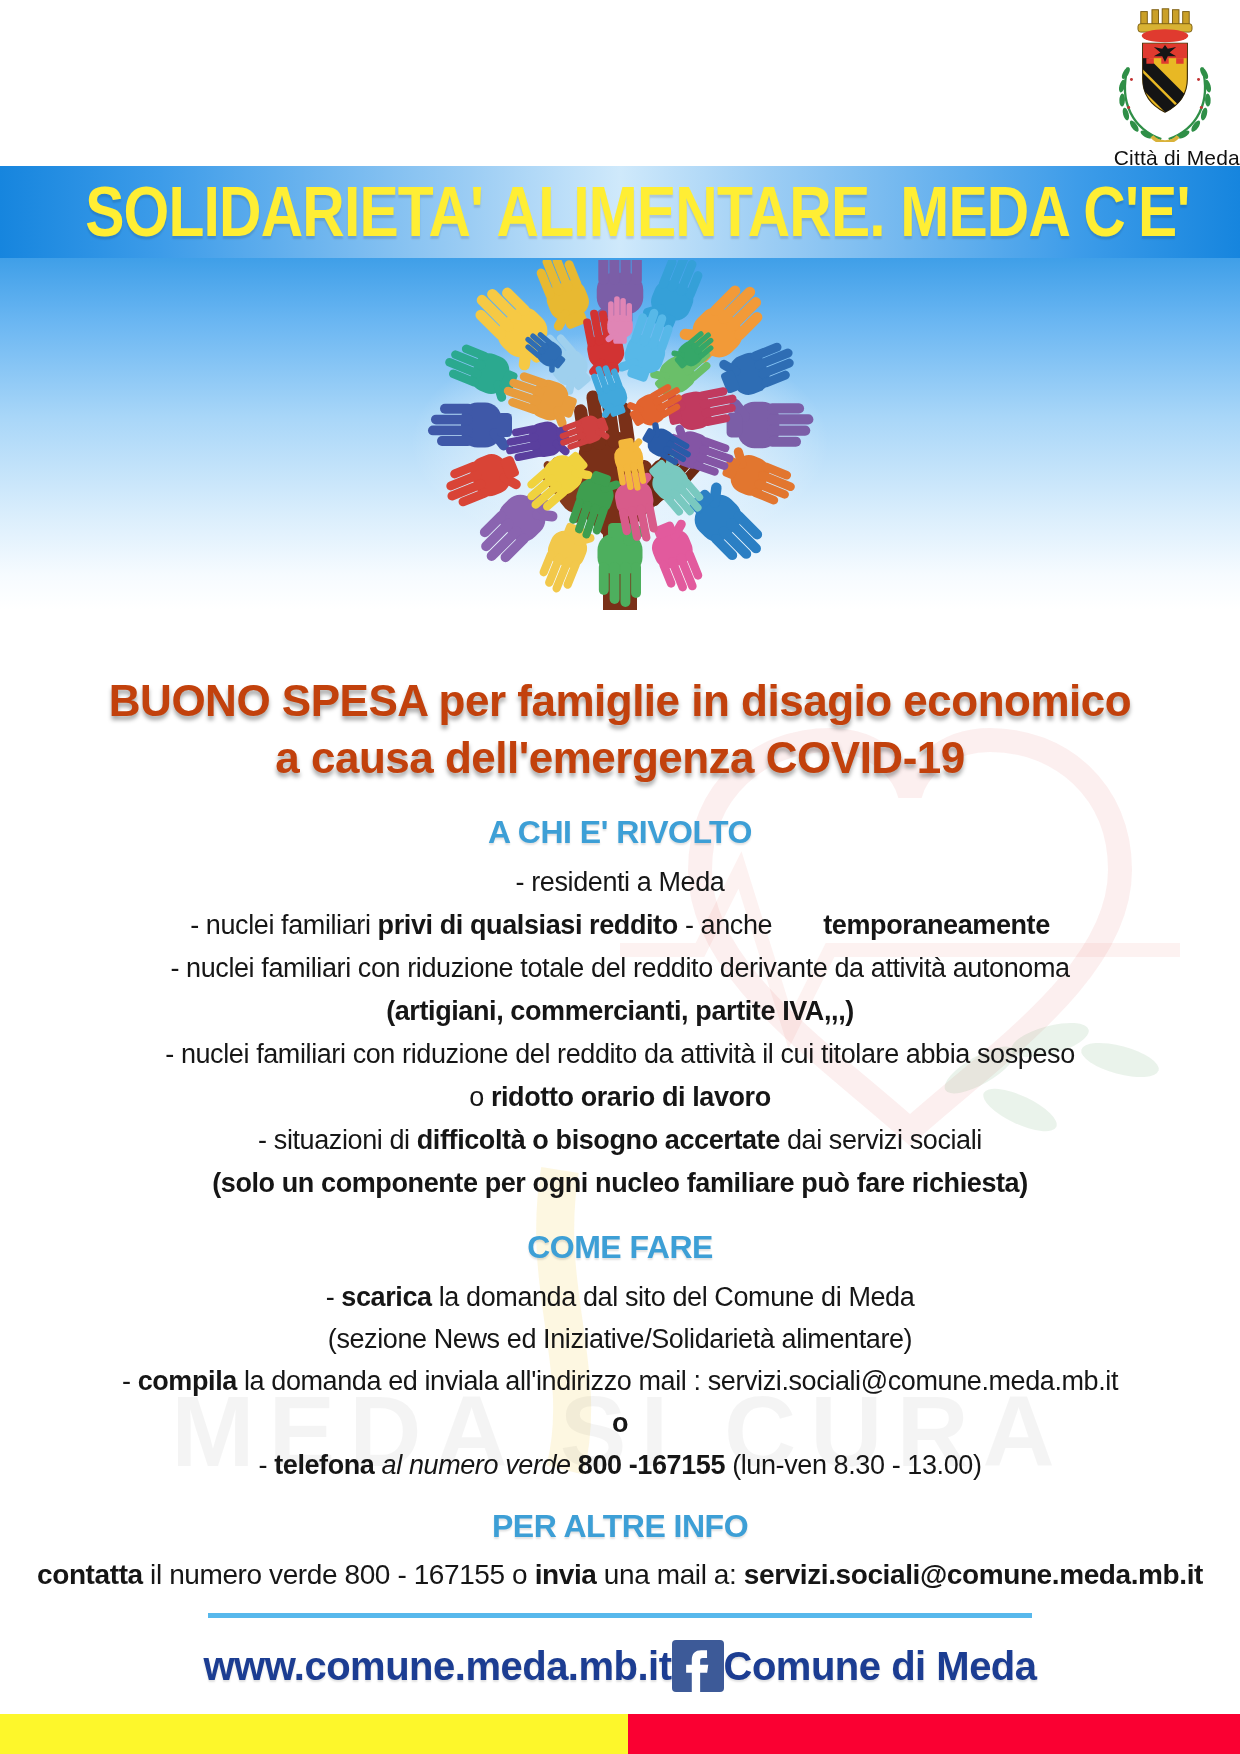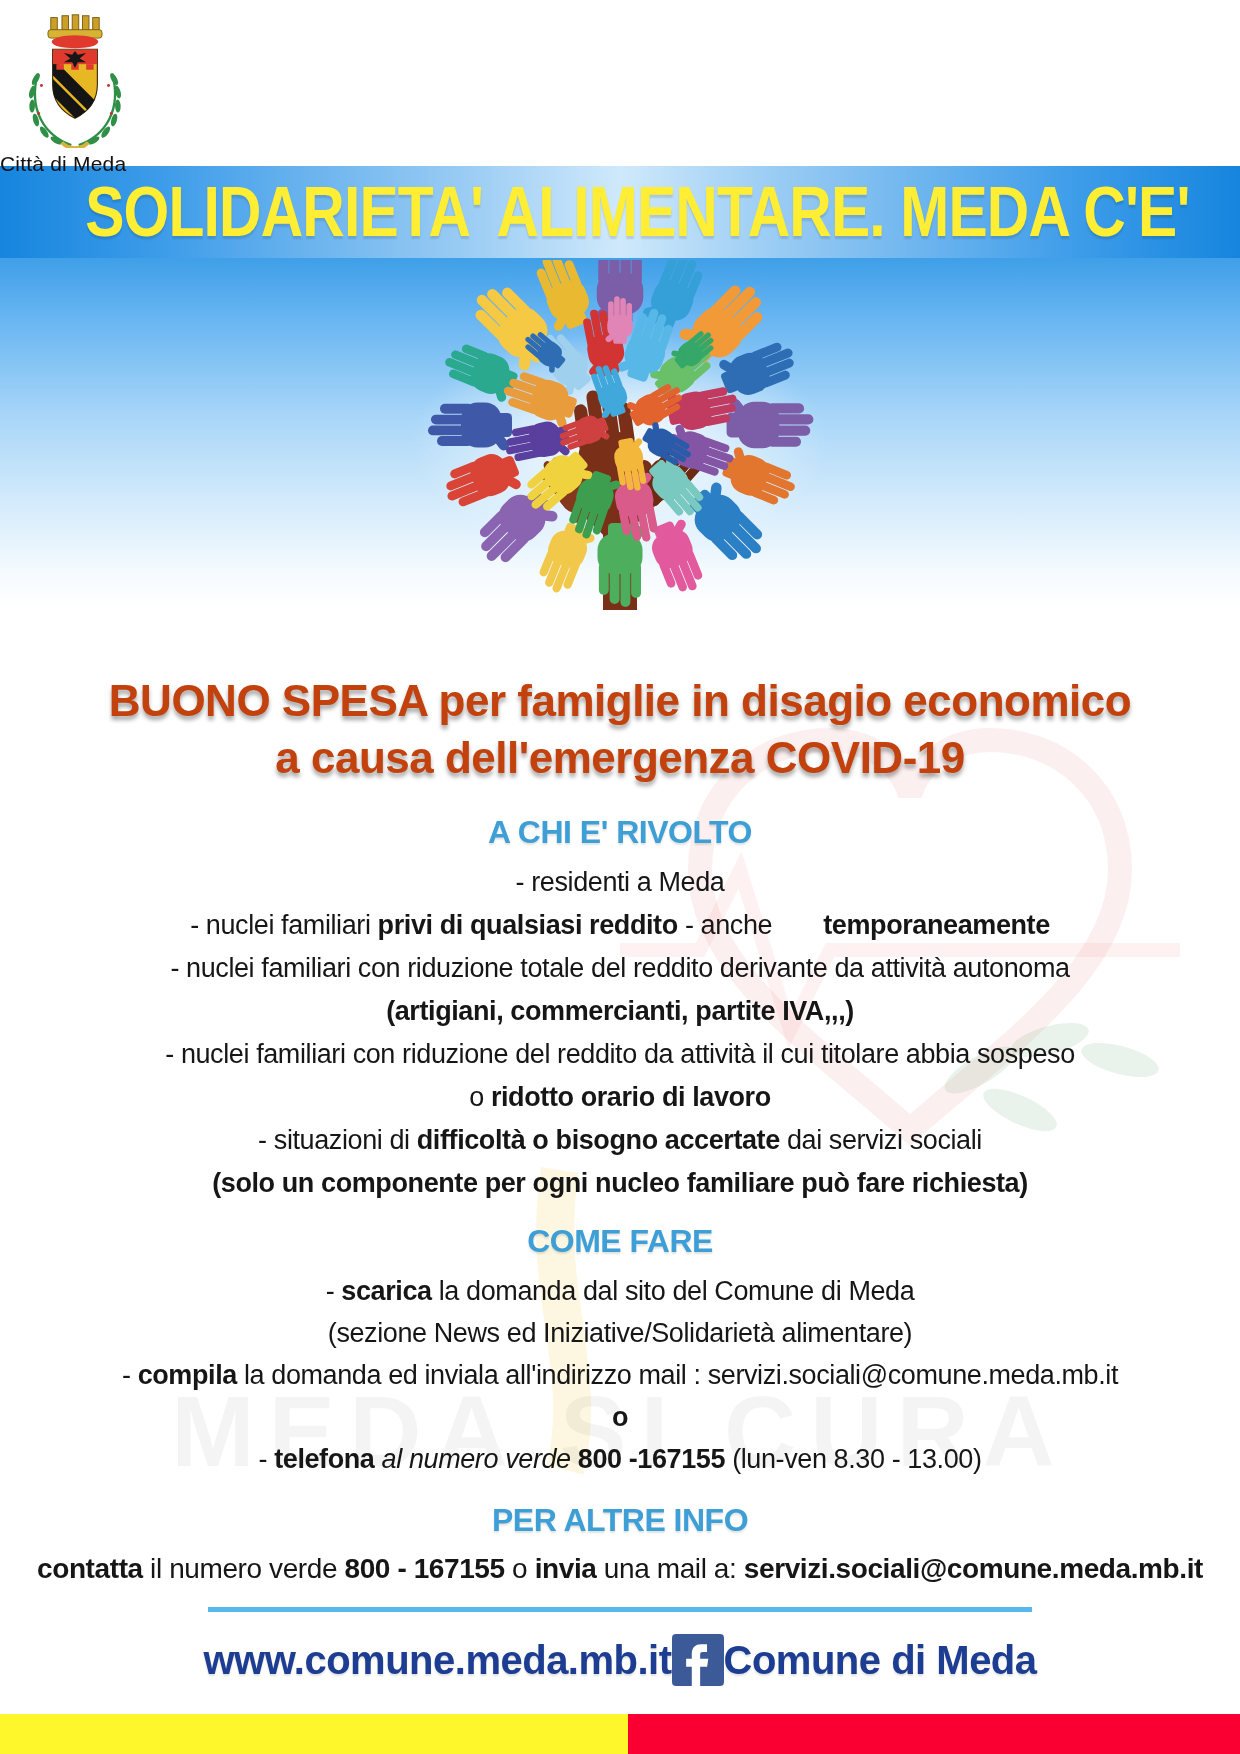--- a/index.html
+++ b/index.html
@@ -1,20 +1,20 @@
 <!DOCTYPE html>
 <html style="--banner_text_yellow: #ffee34; --heading_blue: #3d9fd6; --footer_navy: #1c3d92; --facebook_blue: #3d5a98; --divider_blue: #57b8ec; --strip_yellow: #fdf72b; --strip_red: #fa0032;"><head>
 <meta charset="utf-8">
 <style>
   html,body{margin:0;padding:0;background:#888;}
   .page{position:relative;width:1240px;height:1754px;margin:0 auto;background:#fff;
         overflow:hidden;font-family:"Liberation Sans",sans-serif;color:#1a1a1a;}
 
   
-  .civic-header{height:166px;display:flex;flex-direction:column;align-items:flex-start;justify-content:flex-start;padding-top:12px;box-sizing:border-box;}
+  .civic-header{height:166px;display:flex;flex-direction:column;align-items:flex-end;justify-content:flex-start;padding-top:6px;box-sizing:border-box;}
   .city-label{font-size:21px;color:#111;margin-top:0px;letter-spacing:.2px;}
 
   
   .banner{height:92px;display:flex;align-items:center;justify-content:center;
     background:linear-gradient(90deg,#1685de 0%,#3d9ce9 13%,#9ccdf4 38%,#cfe9fb 50%,#9ccdf4 62%,#3d9ce9 87%,#1685de 100%);padding-left:35px;}
   .banner-title{display:inline-block;font-size:70px;font-weight:700;letter-spacing:-1px;
     color:var(--banner_text_yellow,#ffee34);transform:scaleX(.84);white-space:nowrap;
     text-shadow:0 3px 2px rgba(0,0,0,.12);}
 
   
@@ -29,21 +29,21 @@
   .content{position:relative;z-index:1;}
   .watermark{position:absolute;inset:0;z-index:0;overflow:hidden;}
   .wm-text{position:absolute;top:764px;left:0;width:100%;text-align:center;
     font-size:100px;font-weight:700;letter-spacing:14px;color:rgba(0,0,0,.045);white-space:nowrap;}
 
   .poster-title{padding-top:62px;font-size:44px;line-height:57px;font-weight:700;color:#c2410c;
     letter-spacing:-.5px;text-shadow:0 4px 4px rgba(0,0,0,.35);}
 
   .sec-heading{font-size:32px;font-weight:700;color:var(--heading_blue,#3d9fd6);
     letter-spacing:-.5px;margin:28px 0 10px;text-shadow:0 2px 2px rgba(0,0,0,.12);}
-  .sec-heading.come-fare{margin-top:18px;}
+  .sec-heading.come-fare{margin-top:24px;}
   .sec-heading.per-altre{margin-top:22px;}
 
   .line{font-size:27px;line-height:43px;letter-spacing:-.4px;color:#161616;}
   .lines-come-fare .line{line-height:42px;}
   .lines-info .line{font-size:28px;line-height:40px;}
 
   .divider{width:824px;height:5px;margin:18px auto 0;background:var(--divider_blue,#57b8ec);}
 
   .footer-row{margin-top:22px;display:flex;align-items:center;justify-content:center;}
   .site,.fb-label{font-size:40px;font-weight:700;color:var(--footer_navy,#1c3d92);letter-spacing:-.5px;
@@ -227,21 +227,21 @@
       <div class="lines-come-fare">
           <div class="line"><span style="font-weight: 400;">- </span><span style="font-weight: 700;">scarica</span><span style="font-weight: 400;"> la domanda dal sito del Comune di Meda</span></div>
           <div class="line"><span style="font-weight: 400;">(sezione News ed Iniziative/Solidarietà alimentare)</span></div>
           <div class="line"><span style="font-weight: 400;">- </span><span style="font-weight: 700;">compila</span><span style="font-weight: 400;"> la domanda ed inviala all'indirizzo mail :  </span><span style="font-weight: 400;">servizi.sociali@comune.meda.mb.it</span></div>
           <div class="line"><span style="font-weight: 700;">o</span></div>
           <div class="line"><span style="font-weight: 400;">- </span><span style="font-weight: 700;">telefona</span><span style="font-weight: 400; font-style: italic;"> al numero verde </span><span style="font-weight: 600;">800 -167155</span><span style="font-weight: 400;"> (lun-ven 8.30 - 13.00)</span></div>
         </div>
 
       <div class="sec-heading per-altre">PER ALTRE INFO</div>
       <div class="lines-info">
-          <div class="line"><span style="font-weight: 700;">contatta</span><span style="font-weight: 400;"> il numero verde </span><span style="font-weight: 700; text-align: center;">800 - 167155</span><span style="font-weight: 400;"> o </span><span style="font-weight: 700;">invia</span><span style="font-weight: 400;"> una mail a: </span><span style="font-weight: 700;">servizi.sociali@comune.meda.mb.it</span></div>
+          <div class="line"><span style="font-weight: 700;">contatta</span><span style="font-weight: 400;"> il numero verde </span><span style="font-weight: 400; text-align: center;">800 - 167155</span><span style="font-weight: 400;"> o </span><span style="font-weight: 700;">invia</span><span style="font-weight: 400;"> una mail a: </span><span style="font-weight: 700;">servizi.sociali@comune.meda.mb.it</span></div>
         </div>
 
       <div class="divider"></div>
 
       <div class="footer-row">
         <span class="site">www.comune.meda.mb.it</span>
         <span class="fb-badge">
           <svg width="52" height="52" viewBox="0 0 46 46">
             <path d="M31 9 h-5.2 c-5.3 0 -8.3 3 -8.3 8.3 V22 h-5 v7 h5 v17 h7.4 V29 h6.2 l1 -7 h-7.2 v-3.8 c0 -1.6 .8 -2.2 2.3 -2.2 H31 z" fill="#ffffff"></path>
           </svg>

